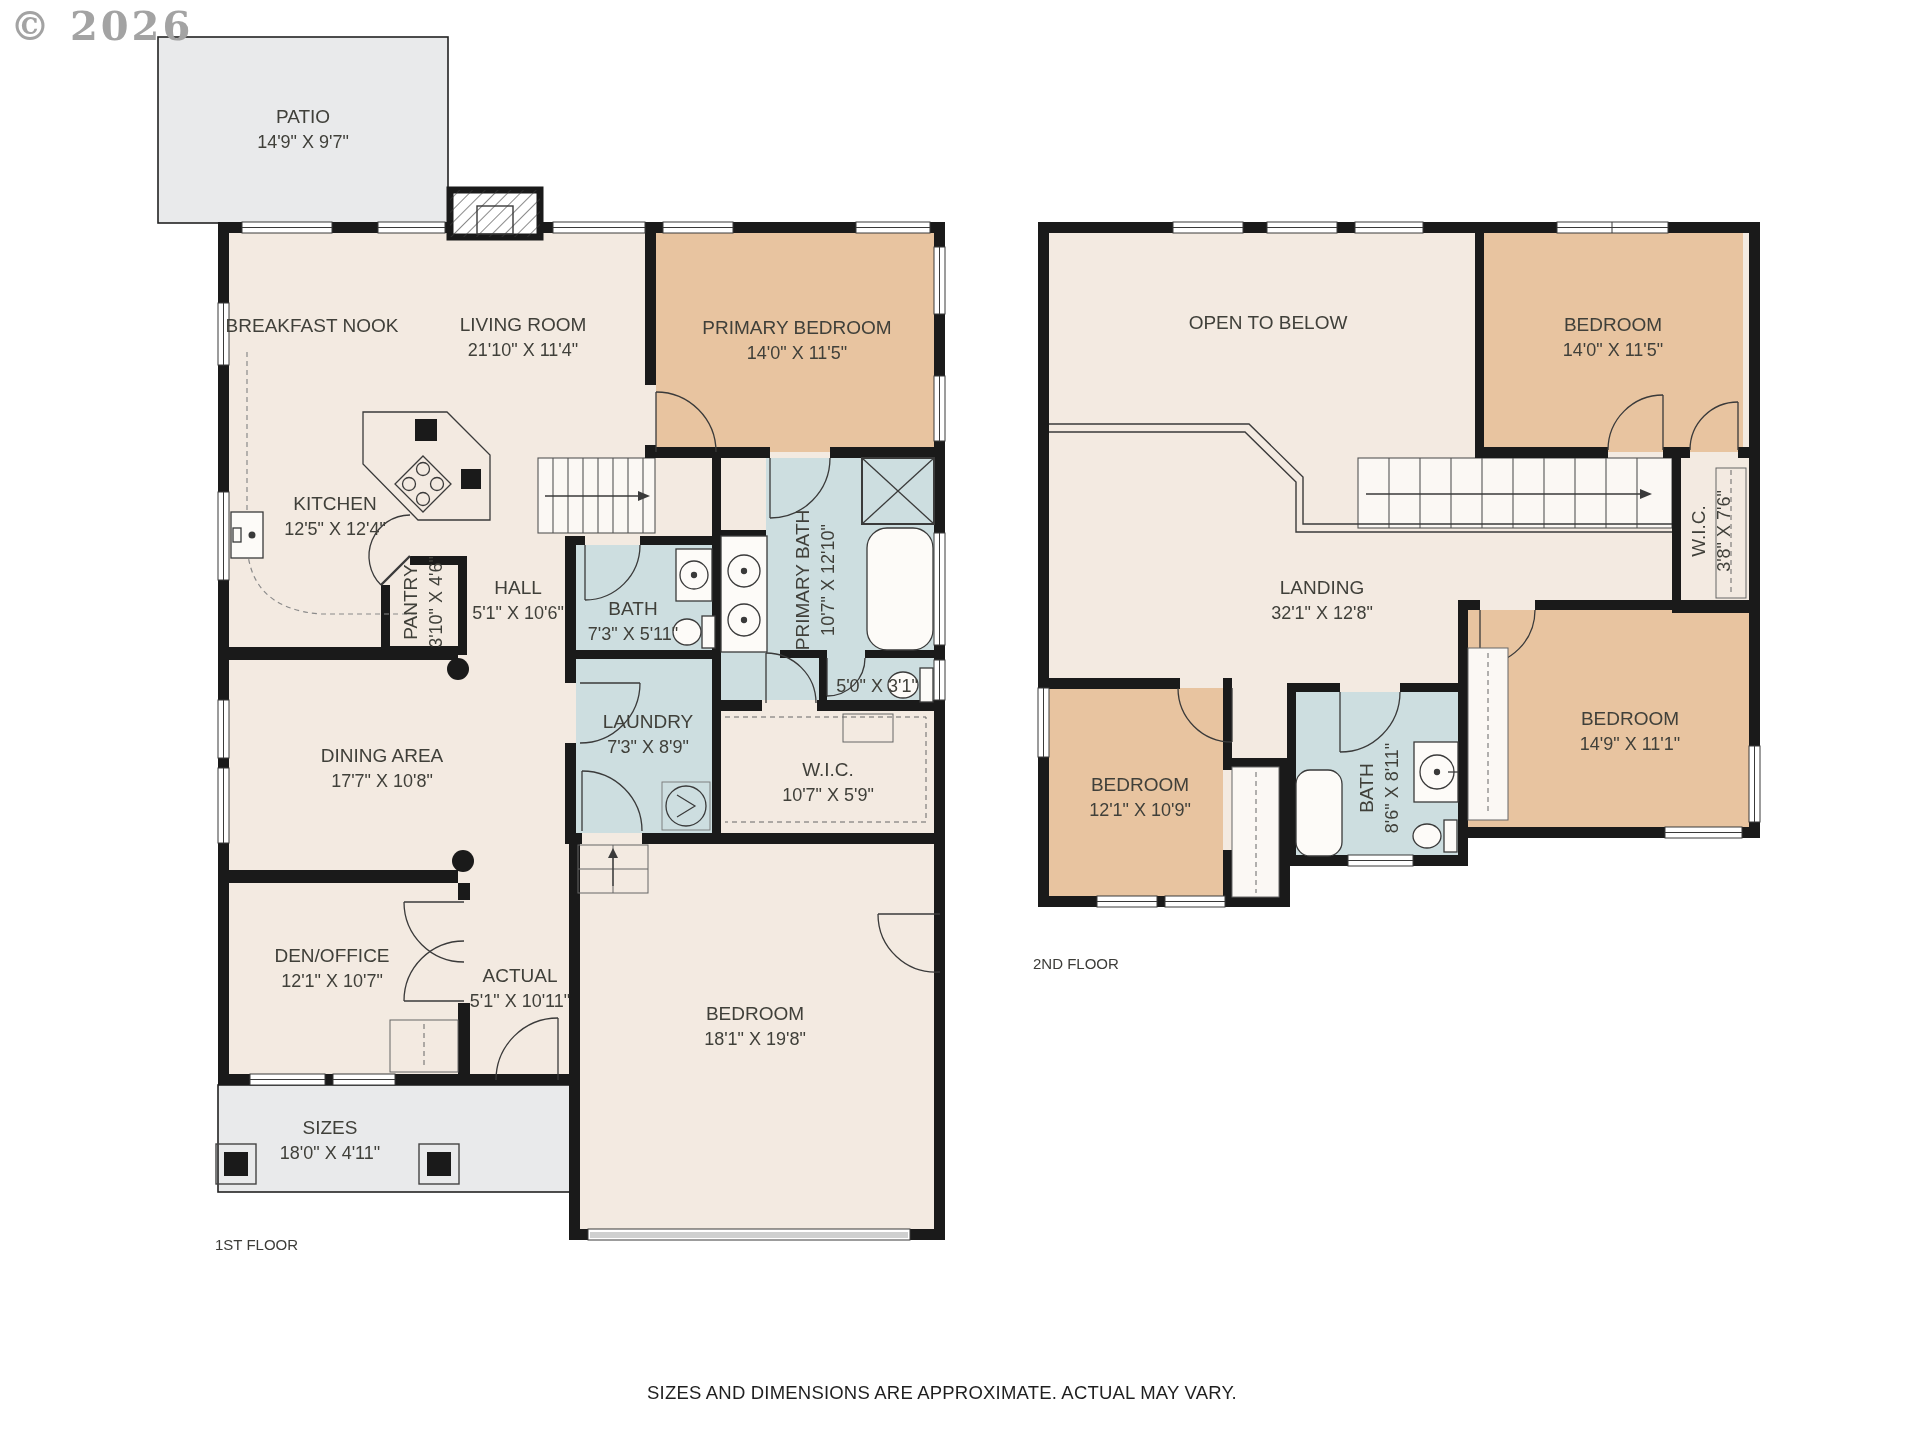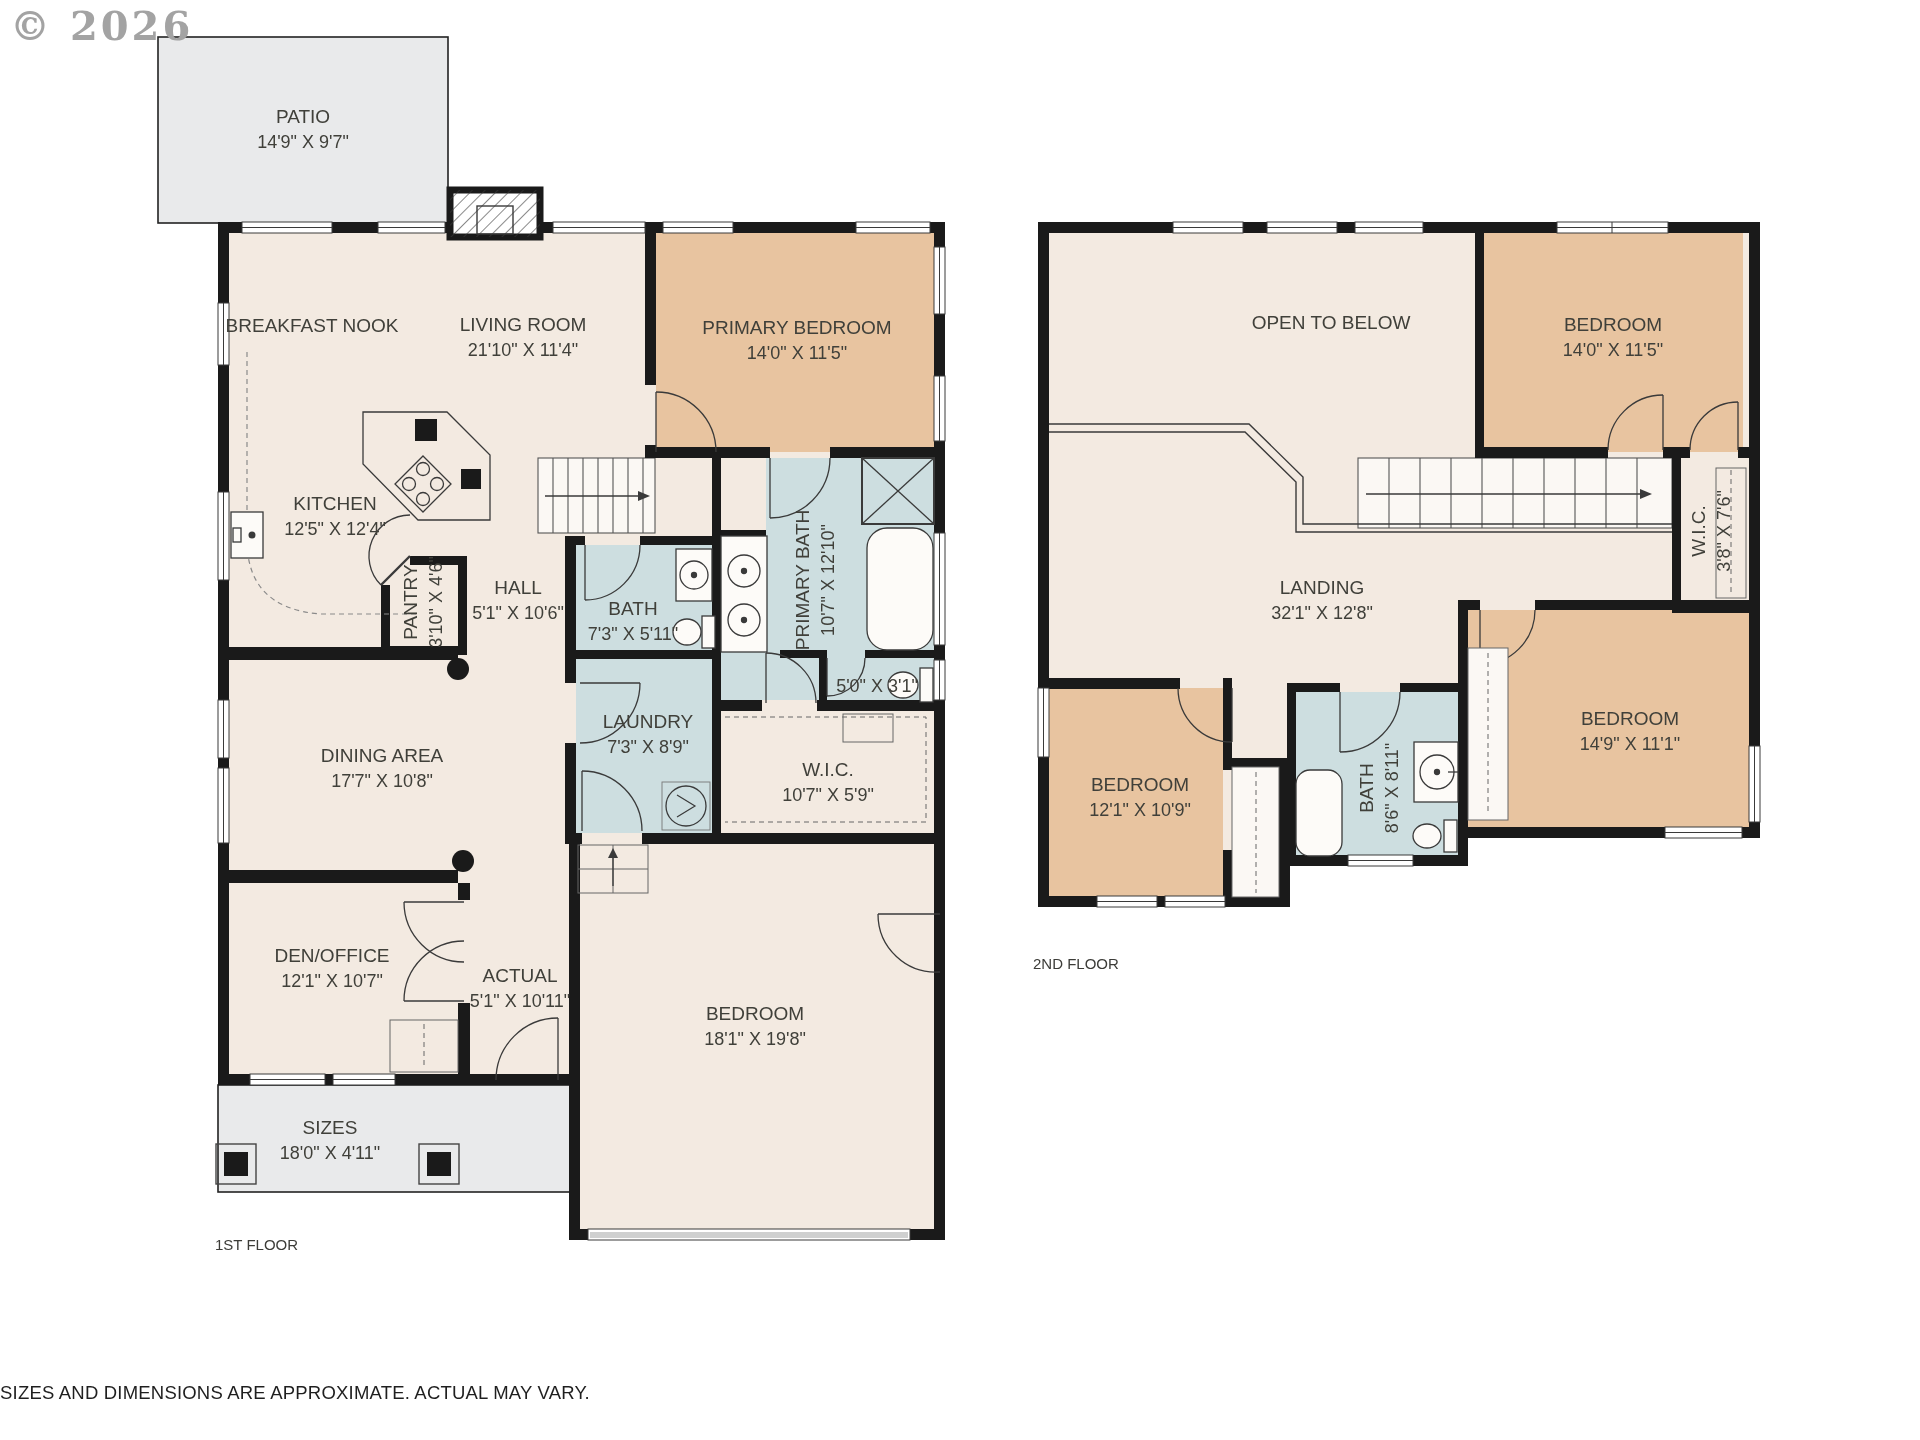--- a/index.html
+++ b/index.html
@@ -6,21 +6,21 @@
   .page{position:relative;width:1884px;height:1440px;background:#fff;overflow:hidden;
         font-family:"Liberation Sans", sans-serif;}
   svg{position:absolute;left:0;top:0;}
   .copyright{position:absolute;left:10px;top:2px;font-family:"DejaVu Serif", serif;
              font-size:40px;font-weight:600;letter-spacing:3px;color:#a3a3a3;}
   .lbl{position:absolute;transform:translate(-50%,-50%);text-align:center;color:#40403a;
        font-size:19px;line-height:1.38;white-space:nowrap;}
   .lbl.rot{transform:translate(-50%,-50%) rotate(-90deg);}
   .lbl .dims{font-size:18px;}
   .floor-tag{position:absolute;font-size:15px;color:#3c3c38;white-space:nowrap;}
-  .disclaimer{position:absolute;left:0;right:0;top:1382px;text-align:left;
+  .disclaimer{position:absolute;left:0;right:0;top:1382px;text-align:center;
               font-size:18.5px;color:#1f1f1f;letter-spacing:.2px;}
 </style>
 </head>
 <body>
 
 <div class="page">
 
 <svg width="1920" height="1440" viewBox="0 0 1920 1440">
   <defs>
     <pattern id="hatch" width="9" height="9" patternTransform="rotate(45)" patternUnits="userSpaceOnUse">
@@ -407,21 +407,21 @@
 <div class="lbl" style="left:755px;top:1027px">
   <div>BEDROOM</div>
   <div class="dims">18'1" X 19'8"</div>
 </div>
 <div class="lbl" style="left:330px;top:1141px">
   <div>SIZES</div>
   <div class="dims">18'0" X 4'11"</div>
 </div>
 <div class="floor-tag" style="left:215px;top:1236px">1ST FLOOR</div>
 
-<div class="lbl" style="left:1331px;top:323px">
+<div class="lbl" style="left:1268px;top:323px">
   <div>OPEN TO BELOW</div>
 </div>
 <div class="lbl" style="left:1613px;top:338px">
   <div>BEDROOM</div>
   <div class="dims">14'0" X 11'5"</div>
 </div>
 <div class="lbl rot" style="left:1712px;top:531px">
   <div>W.I.C.</div>
   <div class="dims">3'8" X 7'6"</div>
 </div>

